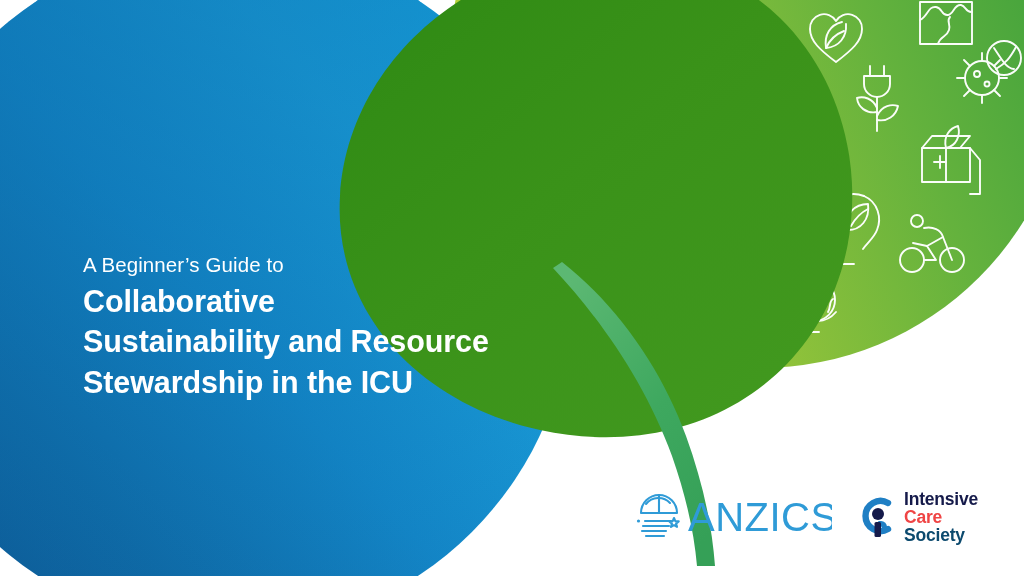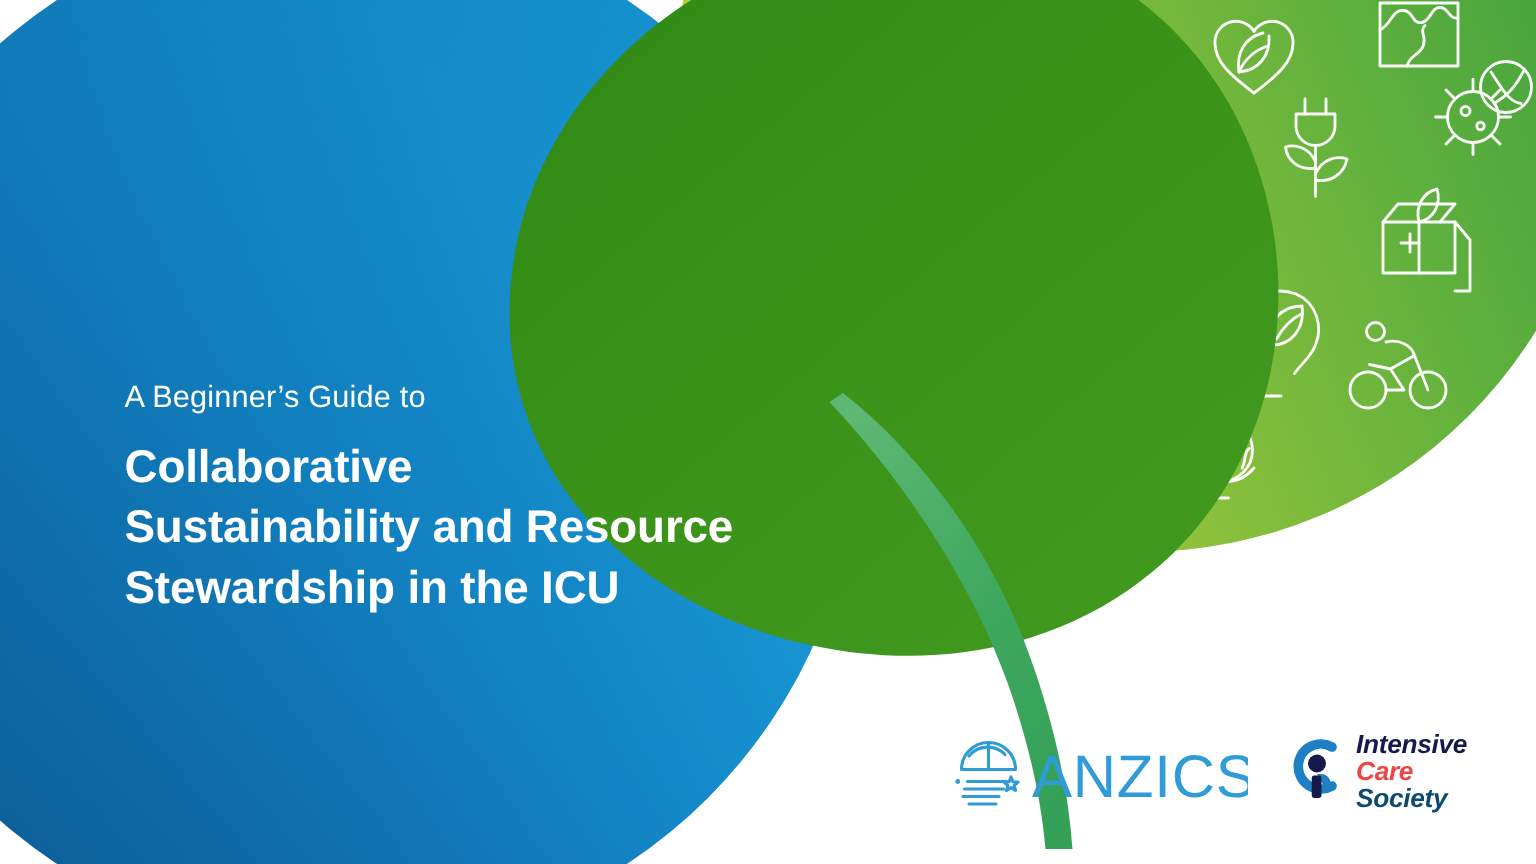--- a/index.html
+++ b/index.html
@@ -18,21 +18,21 @@
     top:252px;
     width:470px;
     z-index:40;
     color:#ffffff;
   }
   .eyebrow{
     font-size:20.5px;
     font-weight:400;
     letter-spacing:.1px;
     line-height:1.25;
-    margin:0 0 13px 0;
+    margin:0 0 3px 0;
     color:#ffffff;
   }
   .headline{
     font-size:30.5px;
     font-weight:700;
     line-height:1.33;
     margin:0;
     letter-spacing:-.1px;
     color:#ffffff;
     white-space:pre-line;
@@ -43,21 +43,21 @@
     position:absolute;
     left:636px;
     top:482px;
     width:372px;
     height:72px;
     z-index:45;
     display:flex;
     align-items:center;
   }
   .logo-anzics{position:relative;width:196px;height:56px;display:flex;align-items:flex-end;}
-  .logo-ics{position:relative;margin-left:26px;width:146px;height:60px;display:flex;align-items:flex-start;font-style:italic;}
+  .logo-ics{position:relative;margin-left:26px;width:146px;height:60px;display:flex;align-items:center;}
   .ics-text{
     margin-left:6px;
     line-height:1.02;
     font-weight:700;
     font-size:17.5px;
     letter-spacing:-.2px;
   }
   .ics-l1{color:#151a4a;display:block;}
   .ics-l2{color:#ef4444;display:block;}
   .ics-l3{color:#0c4a6e;display:block;}

